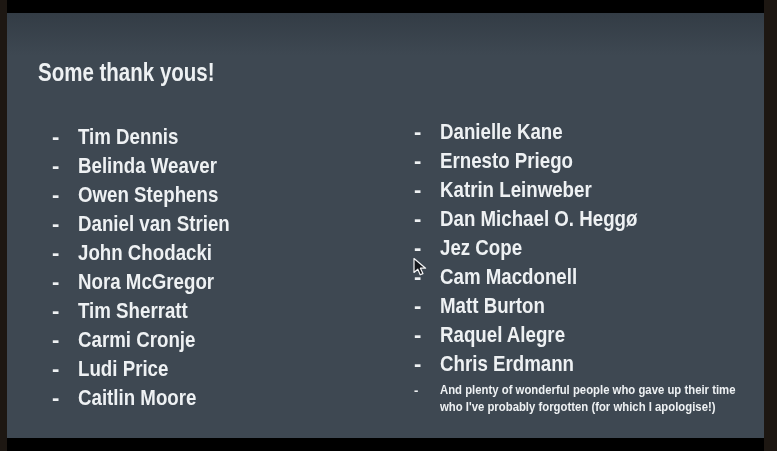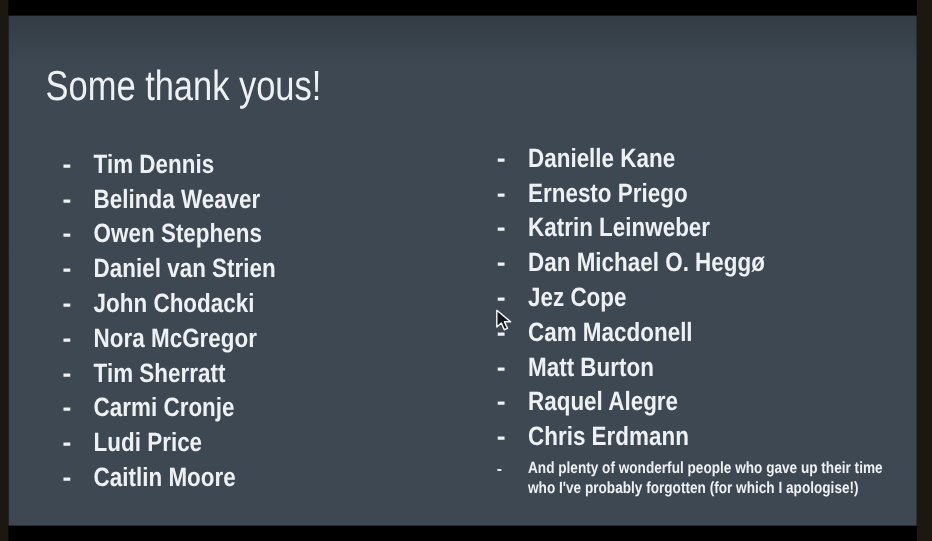--- a/index.html
+++ b/index.html
@@ -28,21 +28,21 @@
     width:757px; height:425px;
     background:linear-gradient(180deg,
       var(--slide-background-top, #333c45) 0%,
       var(--slide-background, #3e4852) 10%,
       var(--slide-background, #3e4852) 100%);
     color:var(--text, #eef1f3);
     z-index:1;
   }
   .title {
     position:absolute; left:31px; top:42px;
-    font-size:35px; line-height:34px; font-weight:400;
+    font-size:25px; line-height:34px; font-weight:700;
     white-space:nowrap;
   }
   .cond {
     display:inline-block;
     transform:scaleX(0.82);
     transform-origin:0 50%;
     white-space:nowrap;
   }
   ul.col {
     list-style:none;

